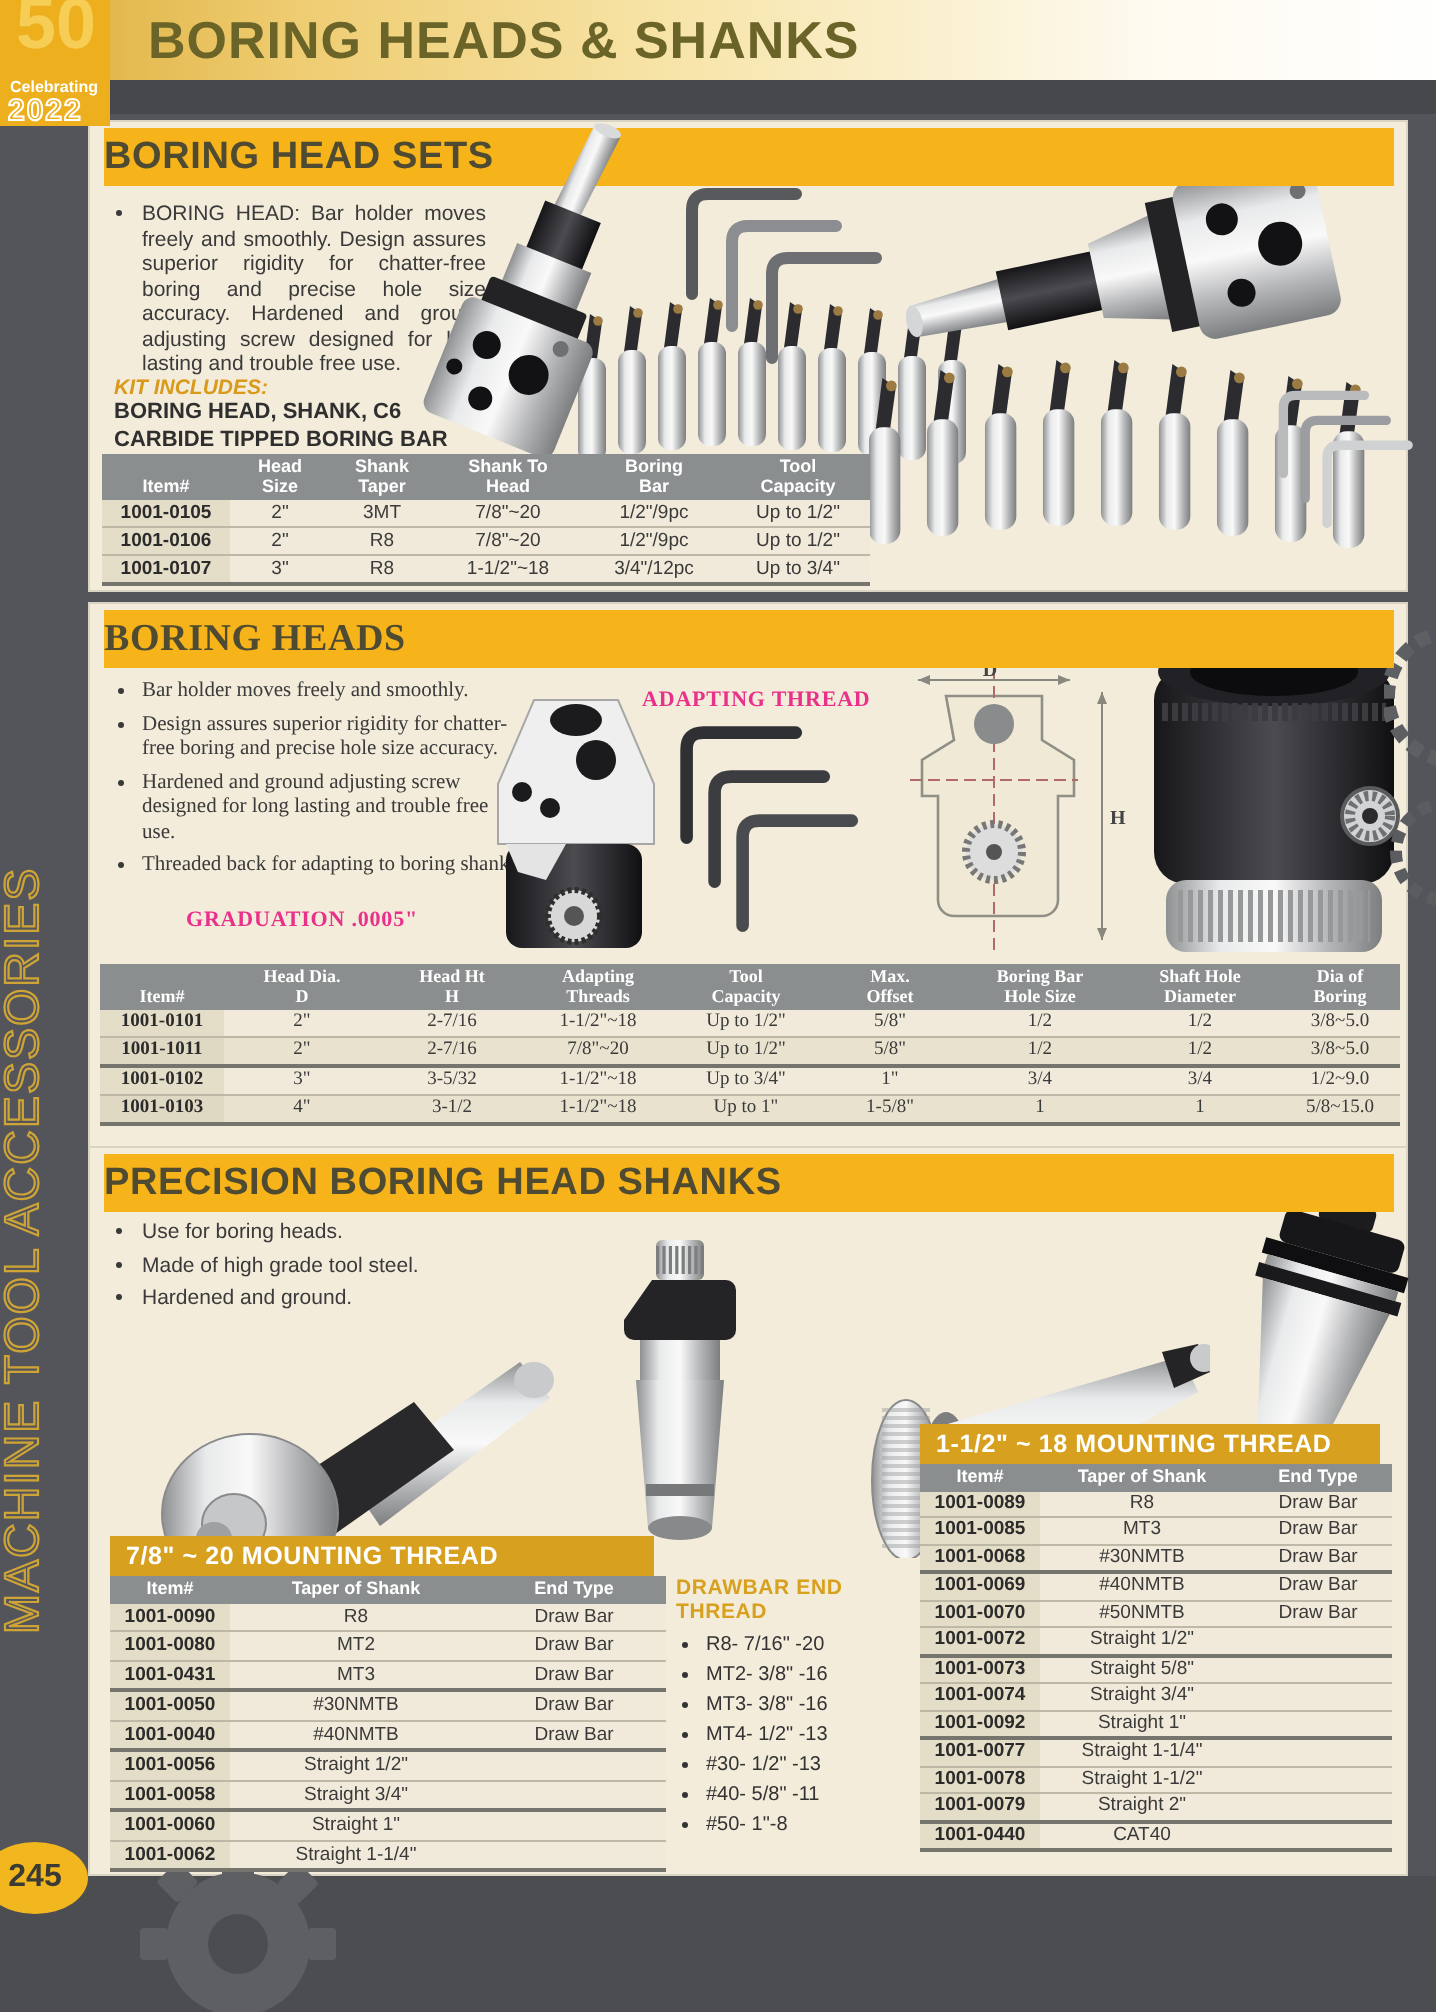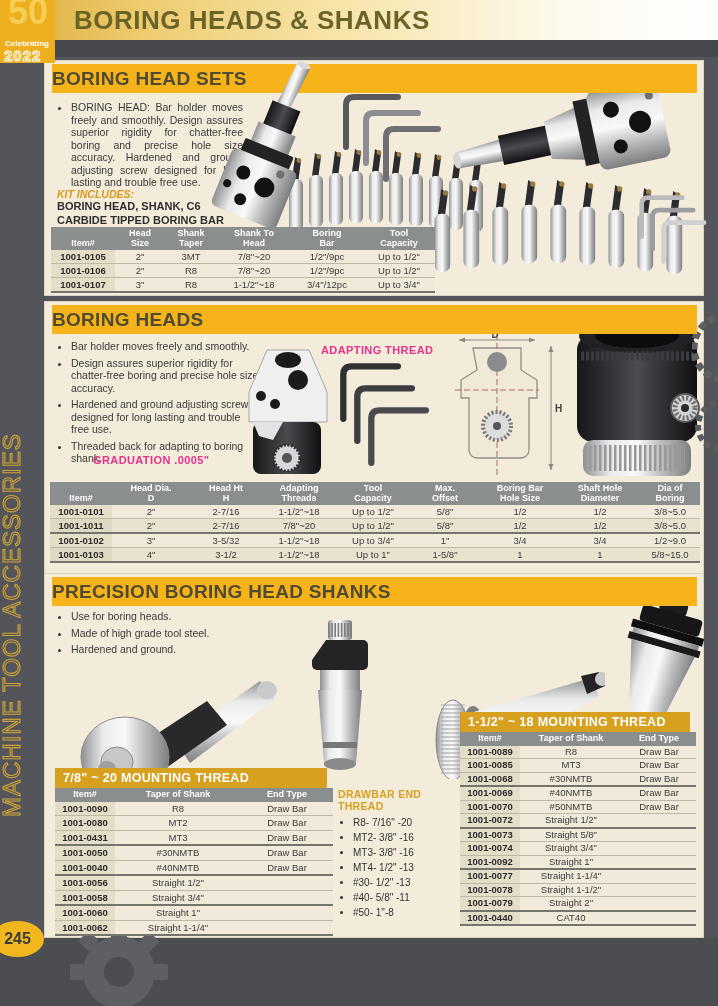--- a/index.html
+++ b/index.html
@@ -25,21 +25,21 @@
   .footer{position:absolute;left:0;top:938px;width:718px;height:68px;background:#4C4D51;}
   .pagenum{position:absolute;left:-9px;top:921px;width:53px;height:36px;background:#F2B71E;
     border-radius:50%;display:flex;align-items:center;justify-content:center;
     font-size:16px;font-weight:bold;color:#3B3B35;z-index:4;}
   .gear-bl{position:absolute;left:34px;top:914px;z-index:1;}
   .gear-r{position:absolute;left:692px;top:298px;}
 
   
   .panel{position:absolute;left:44px;width:660px;background:#F3ECDB;border:1px solid rgba(0,0,0,.10);box-sizing:border-box;}
   .s1{top:60px;height:236px;}
-  .s2{top:301px;height:340px;}
+  .s2{top:301px;height:340px;font-family:Liberation Serif, serif;}
   .s3{top:573px;height:365px;}
   .banner{position:absolute;top:3px;left:7px;width:645px;height:29px;background:#F6B41A;
     color:#4F4B33;font-weight:bold;font-size:19px;line-height:29px;padding-left:0;
     box-sizing:border-box;letter-spacing:.3px;z-index:2;}
 
   .bullets{margin:0;padding-left:14px;font-size:10.5px;color:#3A3A3A;line-height:12.5px;}
   .bullets li{margin-bottom:4px;}
   .justify li{text-align:justify;}
   .pos{position:absolute;}
 

